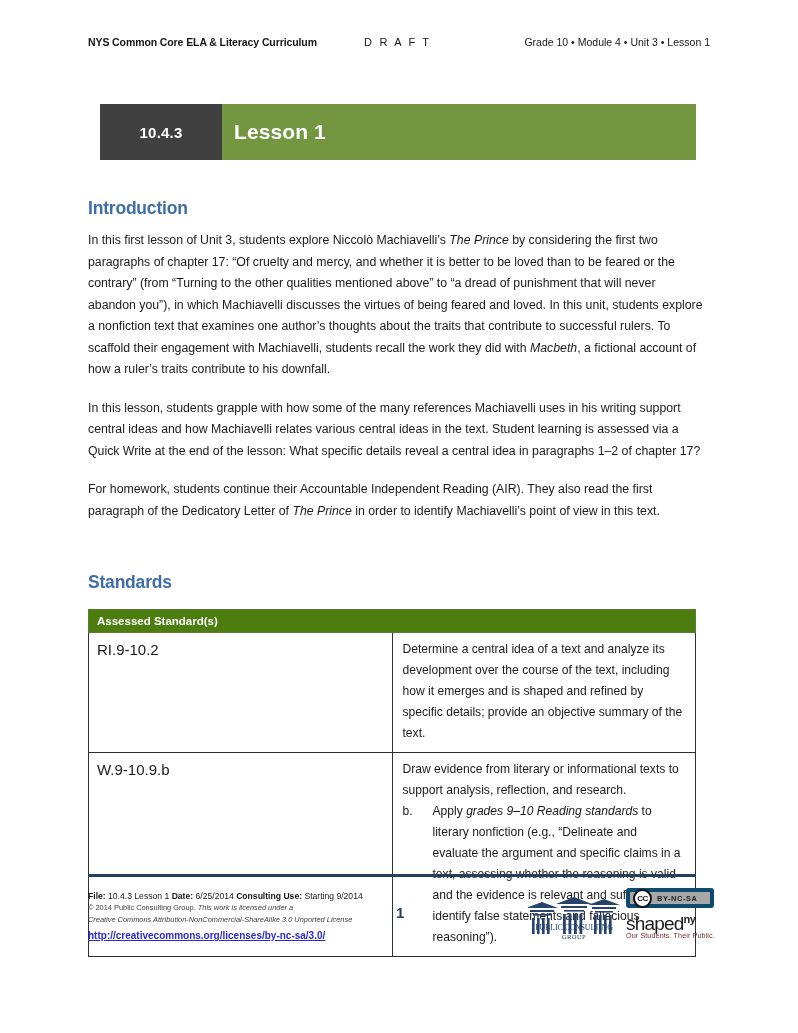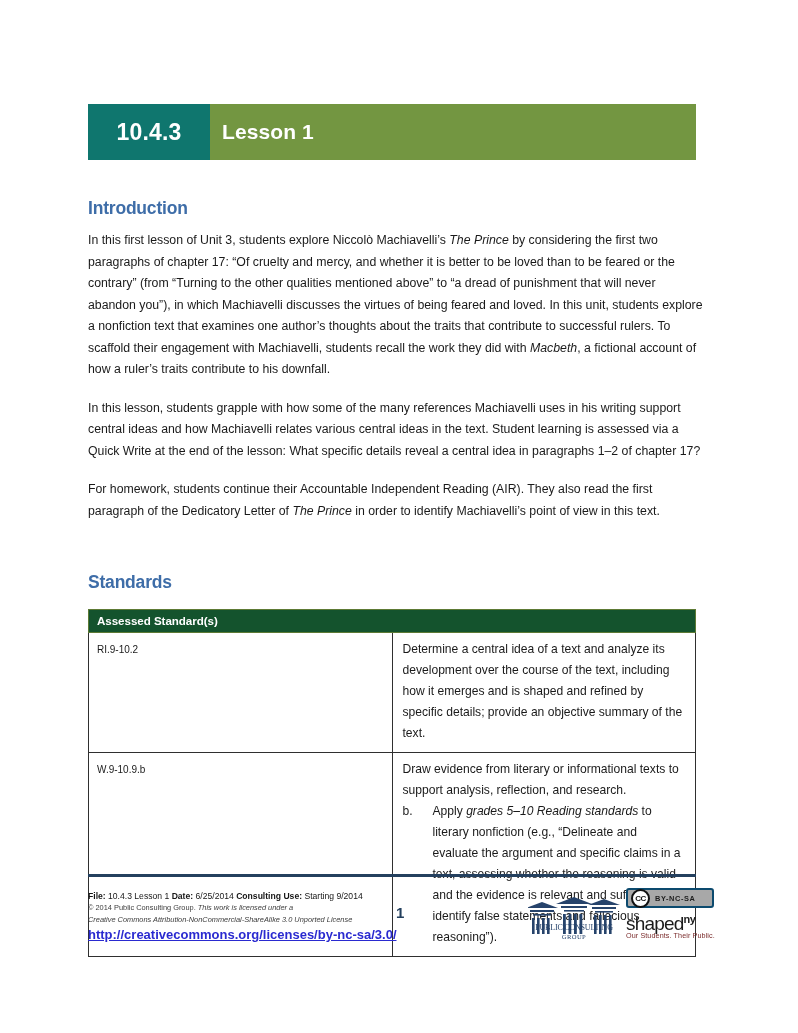--- a/index.html
+++ b/index.html
@@ -60,28 +60,29 @@
     position: absolute;
     left: 88px;
     top: 104px;
     width: 608px;
     height: 56px;
     display: flex;
     align-items: stretch;
   }
   .banner-code {
     width: 122px;
-    background: #0f766e;
+    background: #404040;
     display: flex;
     align-items: center;
     justify-content: center;
     color: #ffffff;
-    font-size: 23px;
+    font-size: 15px;
     font-weight: bold;
     letter-spacing: 0.2px;
+    margin-left: 12px;
   }
   .banner-title {
     flex: 1;
     background: #739641;
     display: flex;
     align-items: center;
     padding-left: 12px;
     color: #ffffff;
     font-size: 21px;
     font-weight: bold;
@@ -126,31 +127,31 @@
     width: 608px;
     border-collapse: collapse;
     table-layout: fixed;
   }
   .std-table td, .std-table th {
     border: 1px solid #2f2f2f;
     vertical-align: top;
     padding: 0;
   }
   .band-cell {
-    background: #14532d;
+    background: #4d7c0f;
     border: 1px solid #5d7a35 !important;
     color: #ffffff;
     font-size: 11.6px;
     font-weight: bold;
     padding: 4px 8px 5px 8px !important;
     letter-spacing: -0.05px;
   }
   .code-cell {
     width: 86px;
-    font-size: 10px;
+    font-size: 15px;
     line-height: 21px;
     padding: 6px 6px 7px 8px !important;
     white-space: nowrap;
     margin-top: 21px;
   }
   .desc-cell {
     font-size: 12.1px;
     line-height: 21px;
     padding: 6px 10px 8px 10px !important;
   }
@@ -195,21 +196,21 @@
   }
   .f-line1 b { font-weight: bold; }
   .f-line2, .f-line3 {
     font-size: 7.4px;
     color: #3c3c3c;
     line-height: 11.5px;
     white-space: nowrap;
   }
   .f-line2 i, .f-line3 { font-style: italic; }
   .f-link {
-    font-size: 13px;
+    font-size: 10px;
     line-height: 12px;
     color: #2a2ad0;
     font-weight: bold;
     text-decoration: underline;
     white-space: nowrap;
     display: inline-block;
     margin-top: 1px;
   }
   .footer-pageno {
     position: absolute;
@@ -251,21 +252,21 @@
     font-size: 6.6px;
     letter-spacing: 0.4px;
   }
   .cc-badge {
     position: absolute;
     left: 98px;
     top: 3px;
     width: 88px;
     height: 20px;
     background: #a8a8a8;
-    border: 2px solid #0c4a6e;
+    border: 4px solid #0c4a6e;
     border-radius: 3px;
     display: flex;
     align-items: center;
     padding-left: 3px;
     box-sizing: border-box;
   }
   .cc-circle {
     width: 15px;
     height: 15px;
     border-radius: 50%;
@@ -312,20 +313,25 @@
     color: #7a2b2b;
     letter-spacing: 0.1px;
     white-space: nowrap;
   }
 </style>
 </head>
 <body>
 
 <div class="page">
 
+  <div class="run-header">
+    <div class="run-header-left">NYS Common Core ELA &amp; Literacy Curriculum</div>
+    <div class="run-header-center">D R A F T</div>
+    <div class="run-header-right">Grade 10 • Module 4 • Unit 3 • Lesson 1</div>
+  </div>
 
   <div class="banner">
     <div class="banner-code">10.4.3</div>
     <div class="banner-title">Lesson 1</div>
   </div>
 
   <div class="h-section" id="h-intro">Introduction</div>
   <div class="body-block" id="intro-body">
       <p>In this first lesson of Unit 3, students explore Niccolò Machiavelli’s <em class="it">The Prince</em> by considering the first two paragraphs of chapter 17: “Of cruelty and mercy, and whether it is better to be loved than to be feared or the contrary” (from “Turning to the other qualities mentioned above” to “a dread of punishment that will never abandon you”), in which Machiavelli discusses the virtues of being feared and loved. In this unit, students explore a nonfiction text that examines one author’s thoughts about the traits that contribute to successful rulers. To scaffold their engagement with Machiavelli, students recall the work they did with <em class="it">Macbeth</em>, a fictional account of how a ruler’s traits contribute to his downfall.</p>
       <p>In this lesson, students grapple with how some of the many references Machiavelli uses in his writing support central ideas and how Machiavelli relates various central ideas in the text. Student learning is assessed via a Quick Write at the end of the lesson: What specific details reveal a central idea in paragraphs 1–2 of chapter 17?</p>
@@ -343,21 +349,21 @@
           <td class="desc-cell">
             <p>Determine a central idea of a text and analyze its development over the course of the text, including how it emerges and is shaped and refined by specific details; provide an objective summary of the text.</p>
           </td>
         </tr>
         <tr>
           <td class="code-cell">W.9-10.9.b</td>
           <td class="desc-cell">
             <p>Draw evidence from literary or informational texts to support analysis, reflection, and research.</p>
             <div class="sub-item">
               <span class="sub-marker">b.</span>
-              <span class="sub-text">Apply <em class="it">grades 5–10 Reading standards</em> to literary nonfiction (e.g., “Delineate and evaluate the argument and specific claims in a text, assessing whether the reasoning is valid and the evidence is relevant and sufficient; identify false statements and fallacious reasoning”).</span>
+              <span class="sub-text">Apply <em class="it">grades 9–10 Reading standards</em> to literary nonfiction (e.g., “Delineate and evaluate the argument and specific claims in a text, assessing whether the reasoning is valid and the evidence is relevant and sufficient; identify false statements and fallacious reasoning”).</span>
             </div>
           </td>
         </tr>
       </tbody>
   </table>
 
   <div class="footer-rule"></div>
   <div class="footer">
     <div class="footer-left">
       <div class="f-line1">

